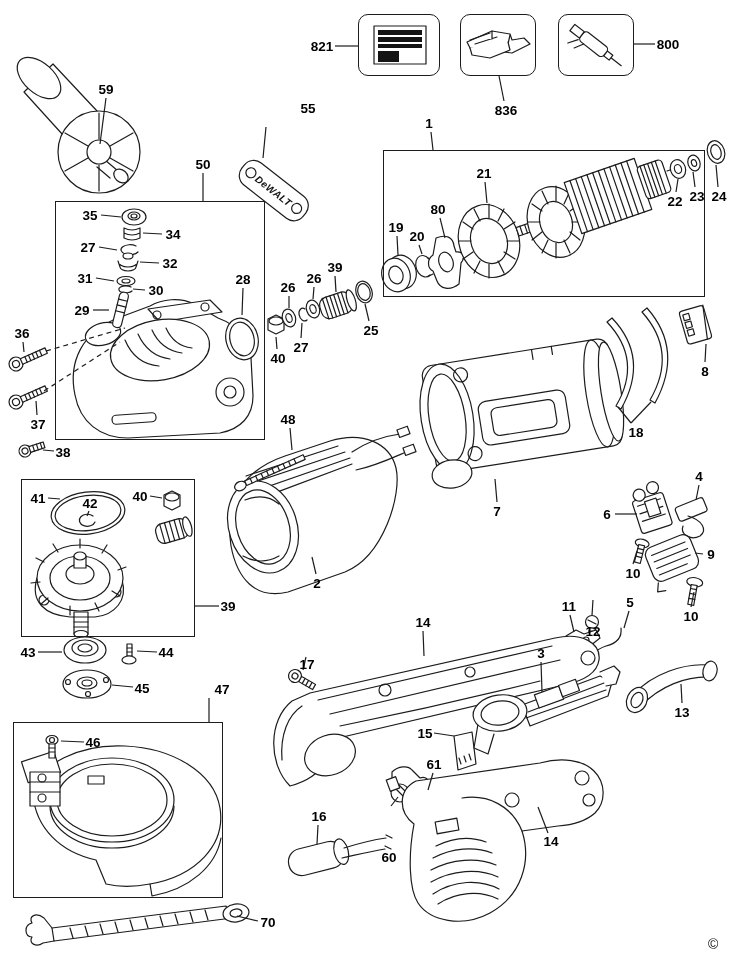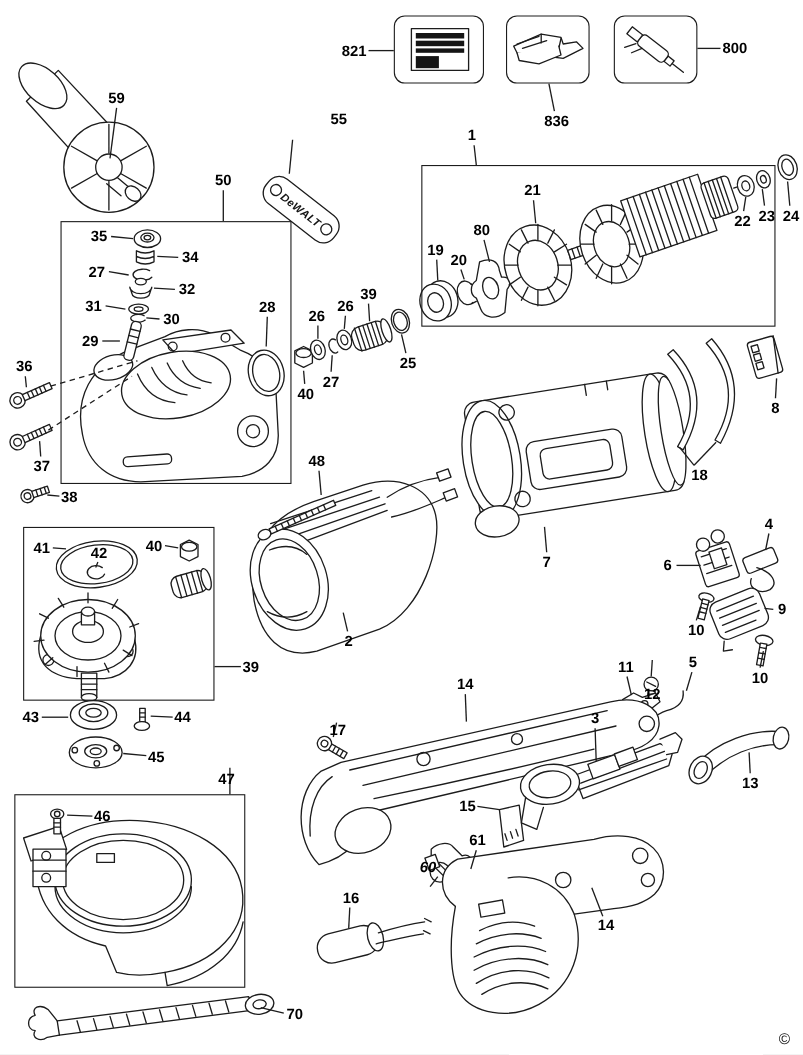--- a/index.html
+++ b/index.html
@@ -561,23 +561,23 @@
       <div class="callout" style="left: 90px; top: 503px;">42</div>
       <div class="callout" style="left: 140px; top: 496px;">40</div>
       <div class="callout" style="left: 228px; top: 606px;">39</div>
       <div class="callout" style="left: 28px; top: 652px;">43</div>
       <div class="callout" style="left: 166px; top: 652px;">44</div>
       <div class="callout" style="left: 142px; top: 688px;">45</div>
       <div class="callout" style="left: 423px; top: 622px;">14</div>
       <div class="callout" style="left: 307px; top: 664px;">17</div>
       <div class="callout" style="left: 425px; top: 733px;">15</div>
       <div class="callout" style="left: 434px; top: 764px;">61</div>
-      <div class="callout" style="left: 389px; top: 788px; font-style: italic;">60</div>
+      <div class="callout" style="left: 389px; top: 857px;">60</div>
       <div class="callout" style="left: 319px; top: 816px;">16</div>
-      <div class="callout" style="left: 206px; top: 689px; margin-top: 19px;">47</div>
+      <div class="callout" style="left: 222px; top: 689px;">47</div>
       <div class="callout" style="left: 93px; top: 742px;">46</div>
       <div class="callout" style="left: 551px; top: 841px;">14</div>
       <div class="callout" style="left: 268px; top: 922px;">70</div>
     </div>
 
 <div class="copyright">©</div>
 
 </div>
 
 </body></html>

